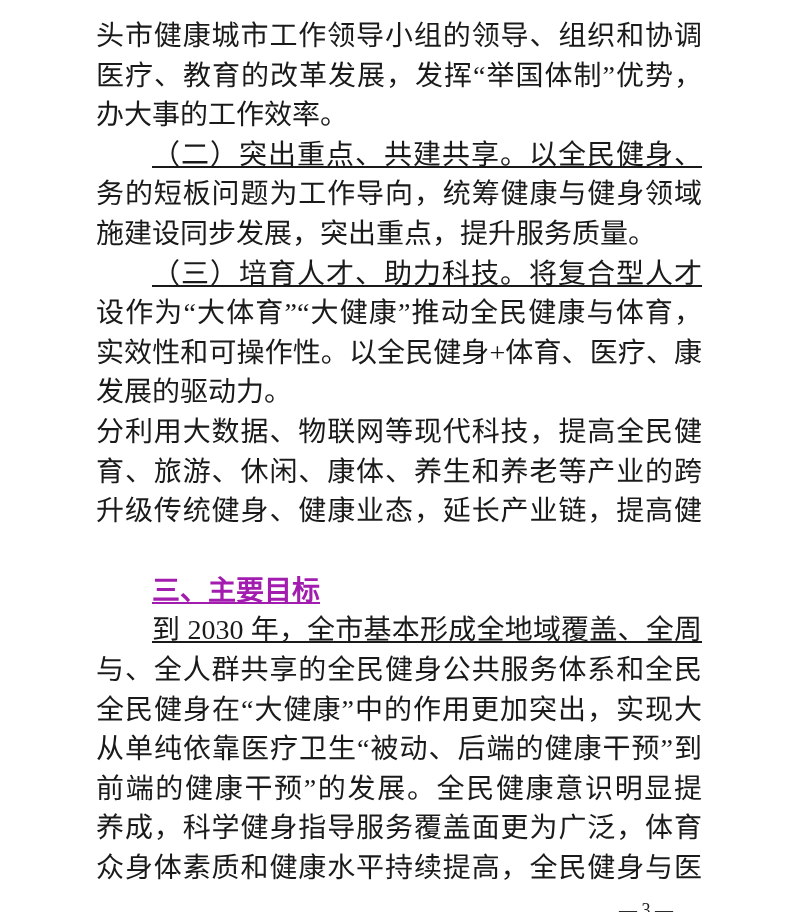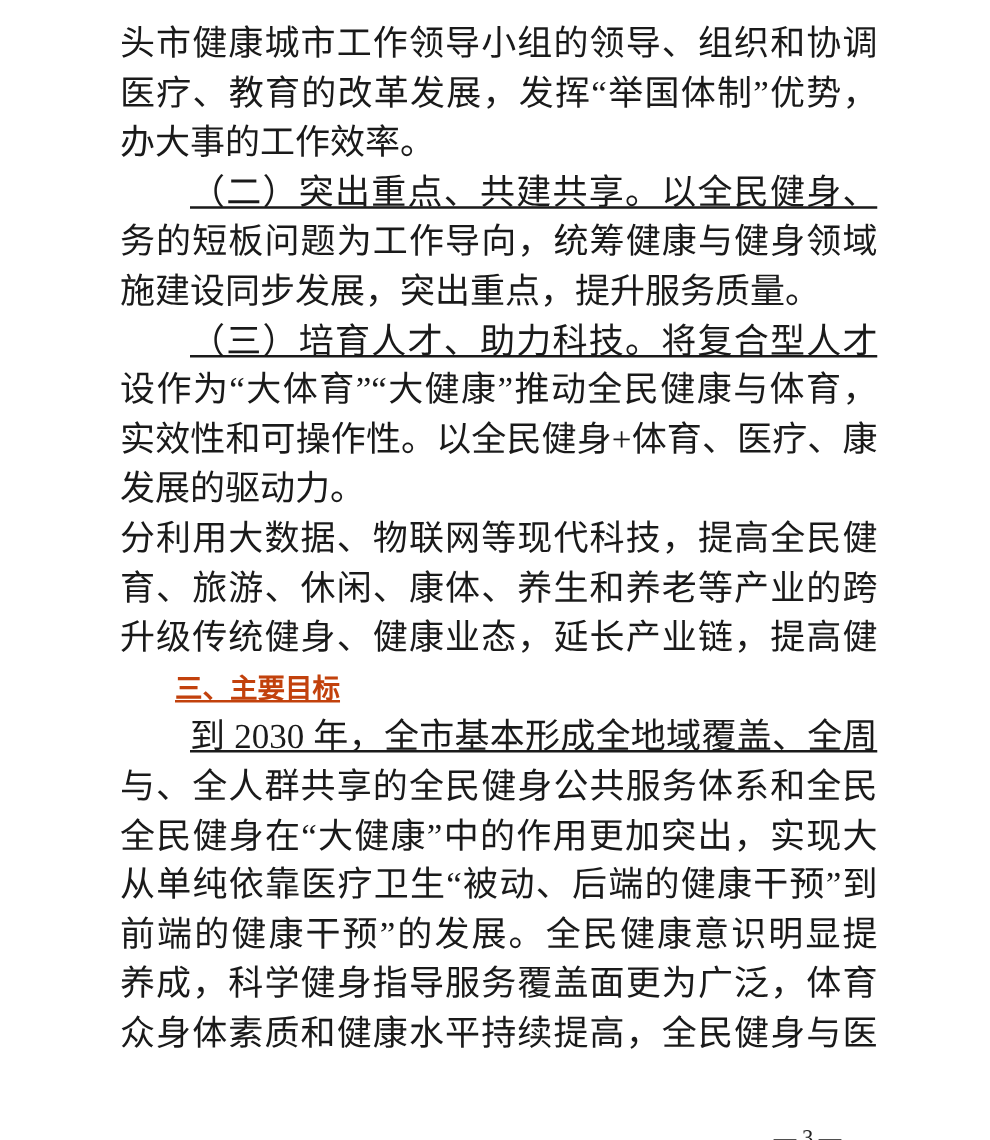--- a/index.html
+++ b/index.html
@@ -40,23 +40,24 @@
   .line.para-end {
     text-align-last: left;
   }
   .line.indent {
     text-indent: 2em;
     text-decoration: underline;
   }
   .line.heading {
     font-family: "Liberation Sans", "DejaVu Sans", sans-serif;
     font-weight: bold;
-    font-size: 22px;
-    color: #c2410c;
+    font-size: 28px;
+    color: #a21caf;
     text-align-last: left;
+    margin-top: 40px;
   }
   .footer {
     position: absolute;
     left: 590px;
     top: 899px;
     width: 112px;
     text-align: center;
     font-size: 18px;
     line-height: 22px;
     color: #222222;

